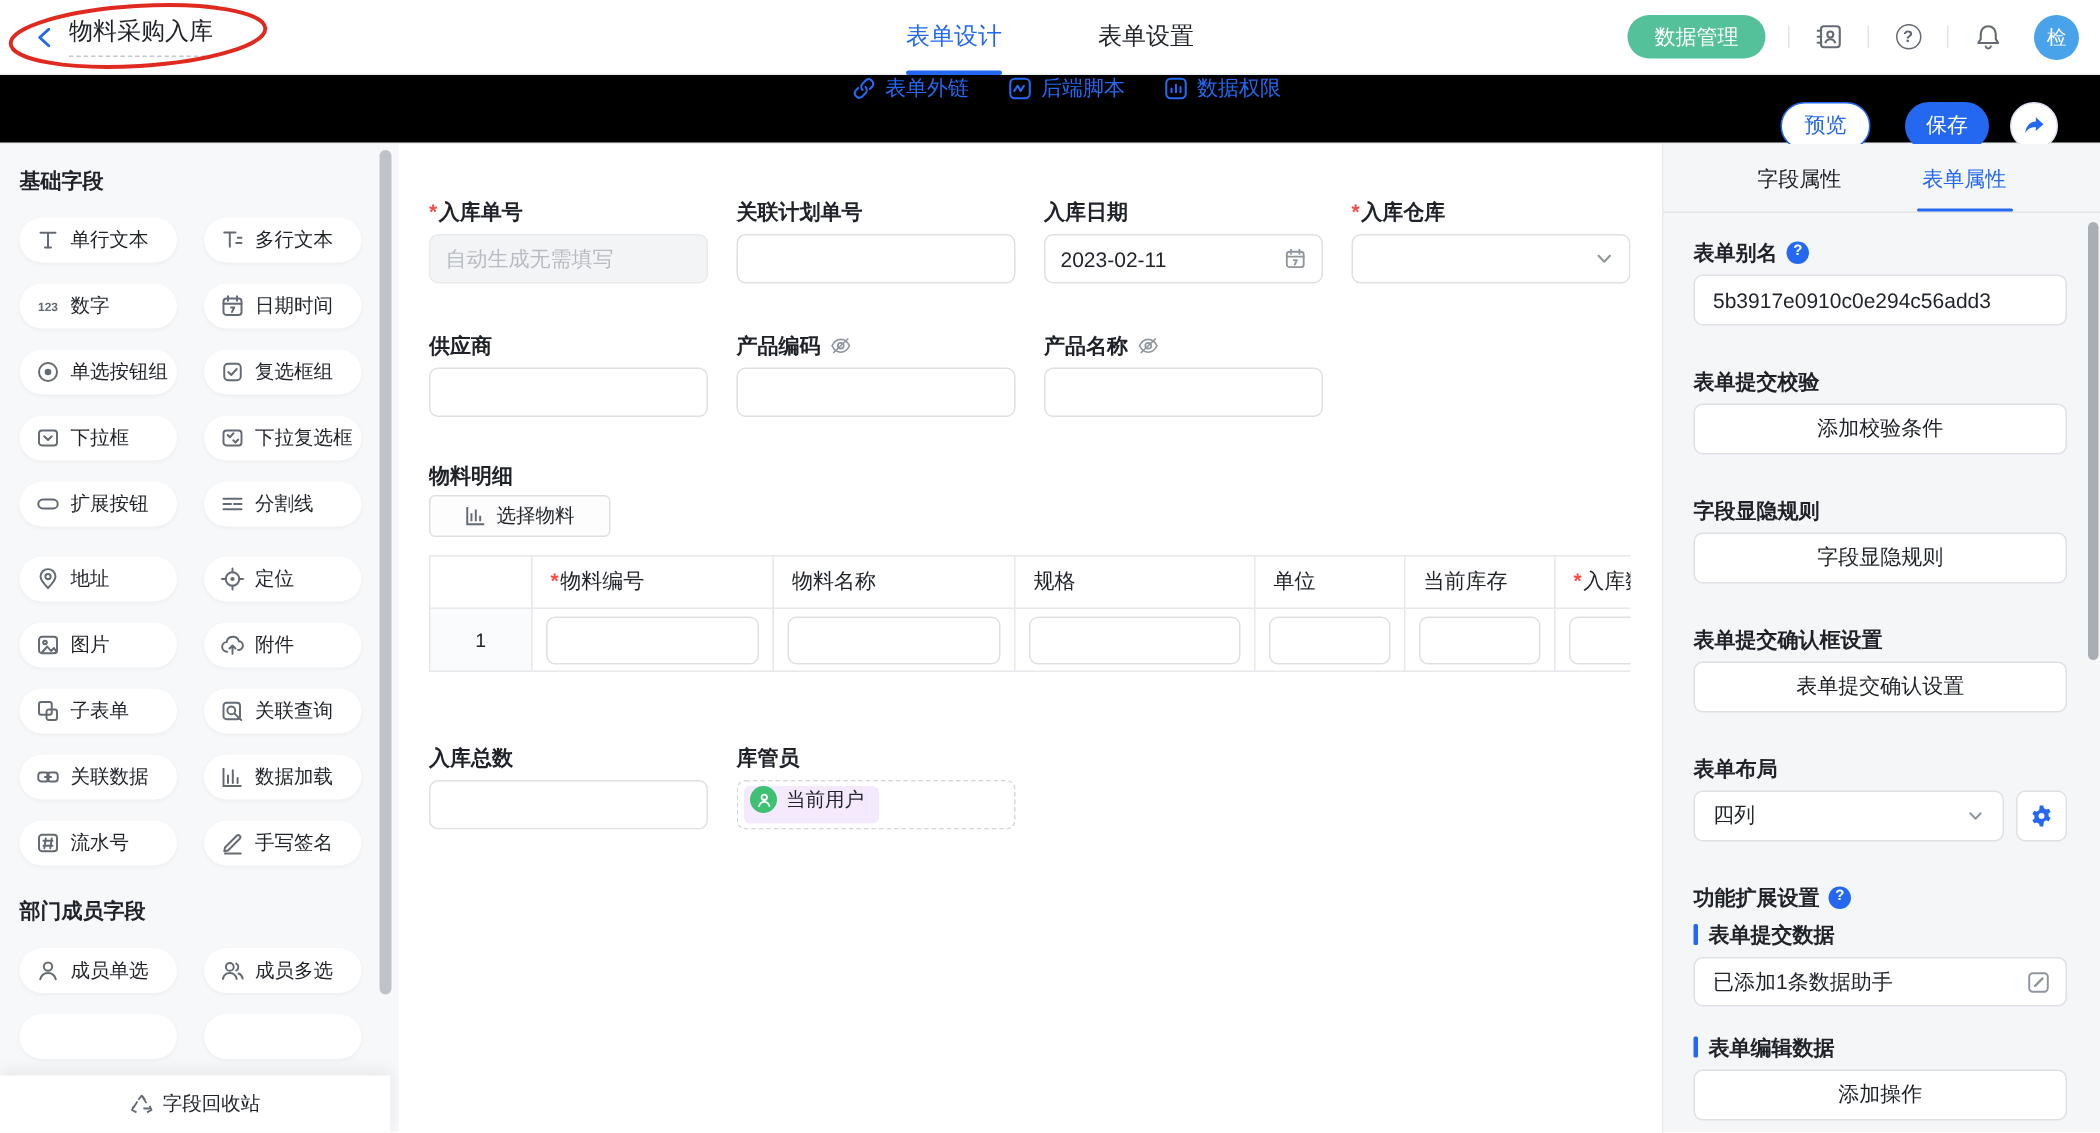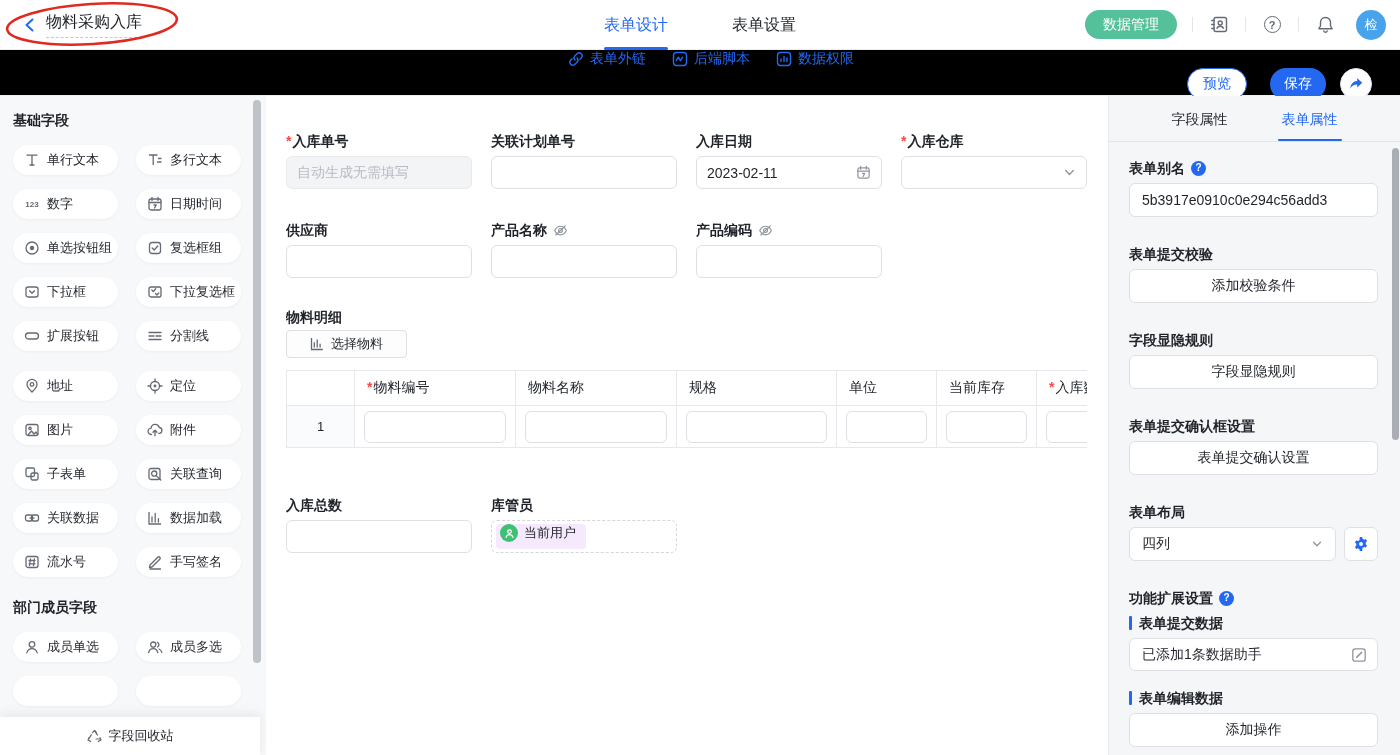--- a/index.html
+++ b/index.html
@@ -454,34 +454,34 @@
         </div>
     <div class="f-row mt31" id="frow2">
           <div class="f-field">
             <div class="f-label">
               <span class="">供应商</span>
             </div>
             <div class="f-input"></div>
           </div>
           <div class="f-field">
             <div class="f-label">
-              <span class="">产品名称</span>
+              <span class="">产品编码</span>
               <span class="icon-g">
                 <svg width="15" height="15" viewBox="0 0 16 16" fill="none" stroke="#8f959e" stroke-width="1.2">
                   <path d="M1.8 8 C3.2 5 5.4 3.4 8 3.4 S12.8 5 14.2 8 C12.8 11 10.6 12.6 8 12.6 S3.2 11 1.8 8 Z"></path>
                   <circle cx="8" cy="8" r="2.1"></circle>
                   <path d="M3 12.8 L13 3.2" stroke-linecap="round"></path>
                 </svg>
               </span>
             </div>
             <div class="f-input"></div>
           </div>
           <div class="f-field">
             <div class="f-label">
-              <span class="">产品编码</span>
+              <span class="">产品名称</span>
               <span class="icon-g">
                 <svg width="15" height="15" viewBox="0 0 16 16" fill="none" stroke="#8f959e" stroke-width="1.2">
                   <path d="M1.8 8 C3.2 5 5.4 3.4 8 3.4 S12.8 5 14.2 8 C12.8 11 10.6 12.6 8 12.6 S3.2 11 1.8 8 Z"></path>
                   <circle cx="8" cy="8" r="2.1"></circle>
                   <path d="M3 12.8 L13 3.2" stroke-linecap="round"></path>
                 </svg>
               </span>
             </div>
             <div class="f-input"></div>
           </div>

